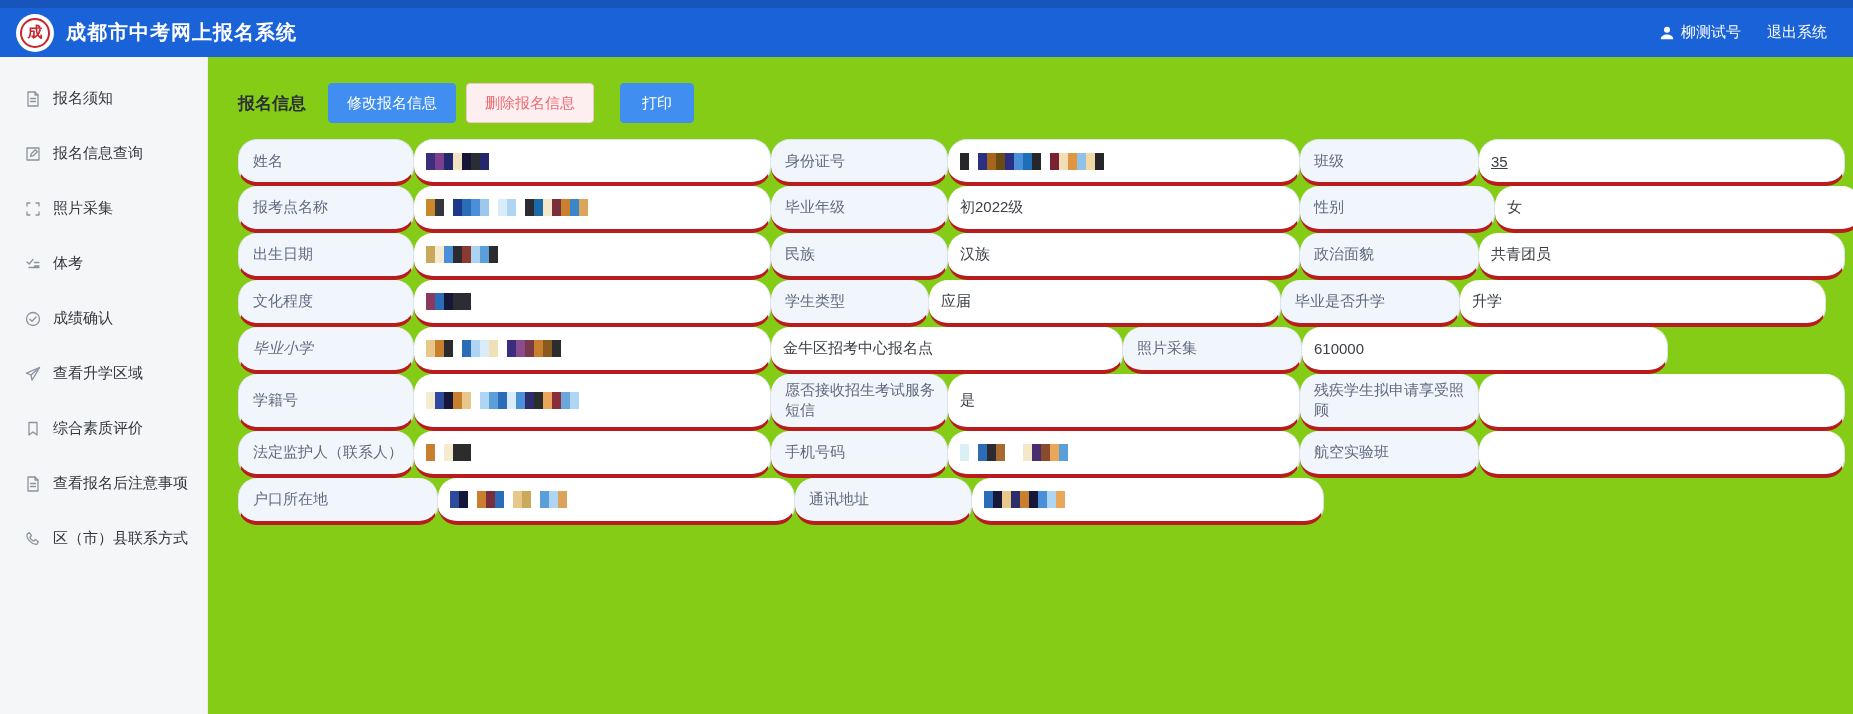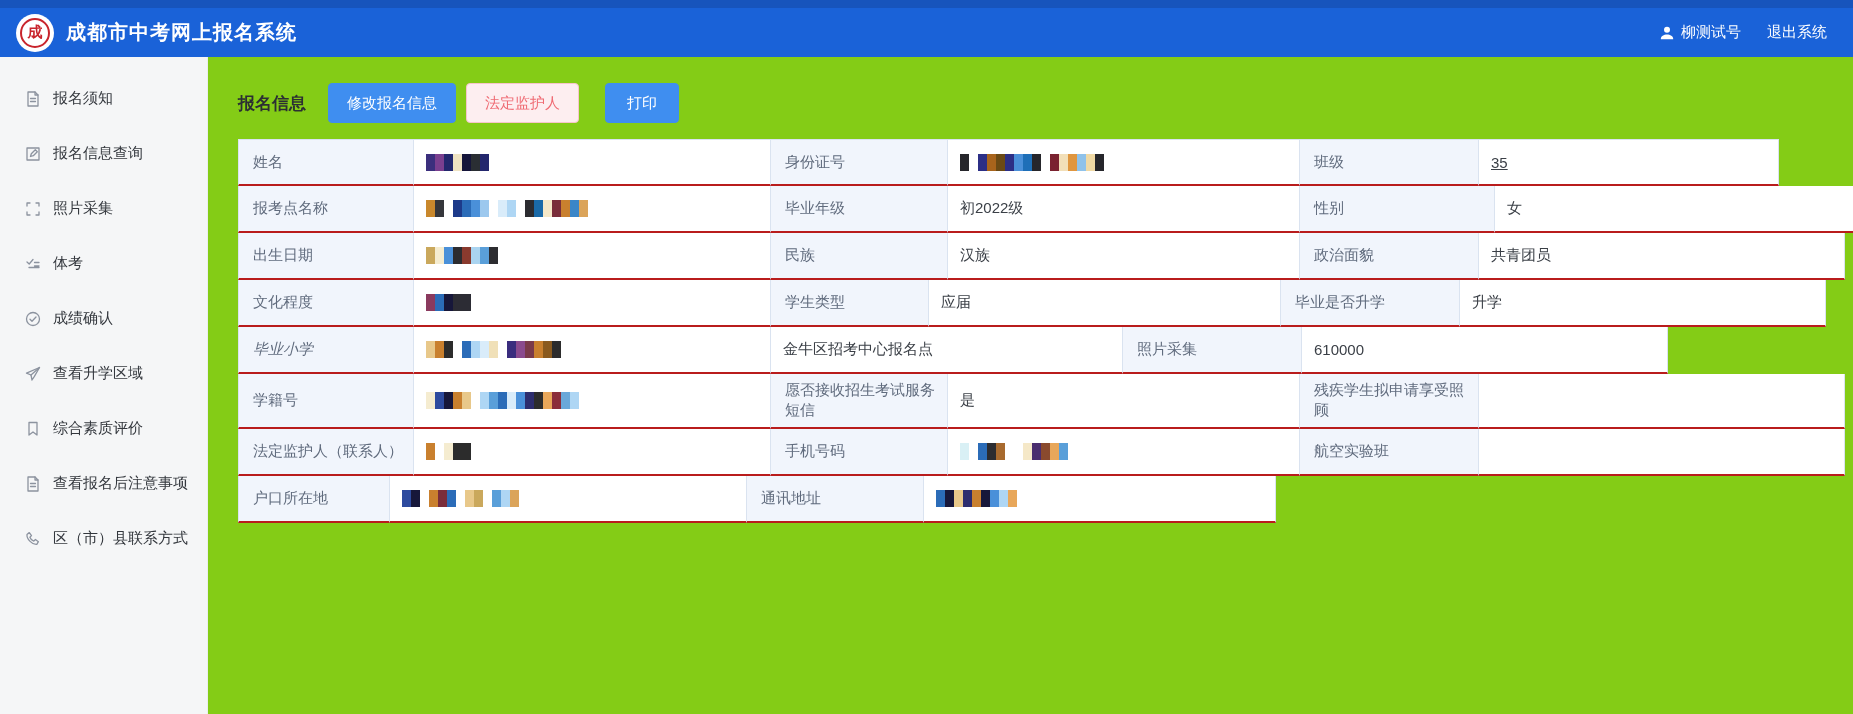--- a/index.html
+++ b/index.html
@@ -37,21 +37,21 @@
     padding:0 18px; cursor:pointer; font-family:inherit; }
   .btn-primary { background:#3f8ef0; border-color:#3f8ef0; color:#fff; margin-right:10px; }
   .btn-danger { background:#fdeef0; border-color:#f7c5ca; color:#ef6a72; margin-right:10px; }
   .btn-print { background:#3f8ef0; border-color:#3f8ef0; color:#fff; margin-left:16px;
     padding:0 21px;text-align:center; }
 
   
   .info-table { margin-top:16px; }
   .trow { display:flex; }
   .cell { min-height:47px; display:flex; align-items:center;
-    border-right:1px solid #dae3f0; border-bottom:2px solid #b91c1c; }
+    border-right:1px solid #dae3f0; border-bottom:4px solid #b91c1c;border-radius:19px; }
   .trow .cell:first-child { border-left:1px solid #dae3f0; }
   .info-table .trow:first-child .cell { border-top:1px solid #dae3f0; }
   .cell.label { background:#f1f5fc; color:#606b7d; font-size:15px;
     padding:6px 10px 6px 14px; line-height:1.35; }
   .cell.value { background:#fff; color:#3a3f46; font-size:15px; padding-left:12px; }
   .mosaic { display:inline-flex; height:17px; }
   .mosaic span { width:9px; height:17px; display:inline-block; }
 </style>
 </head>
 <body>
@@ -159,21 +159,21 @@
           </svg>
         </span>
         <span class="side-label">区（市）县联系方式</span>
       </div>
     </div>
 
   <div class="main">
     <div class="title-row">
       <span class="page-title">报名信息</span>
       <button class="btn btn-primary">修改报名信息</button>
-      <button class="btn btn-danger">法定监护人</button>
+      <button class="btn btn-danger">删除报名信息</button>
       <button class="btn btn-print">打印</button>
     </div>
 
     <div class="info-table">
         <div class="trow">
           <div class="cell label" style="width: 176px;">姓名</div>
           <div class="cell value" style="width: 357px;">
             <span class="mosaic">
               <span style="background: rgb(59, 47, 125);"></span>
               <span style="background: rgb(122, 63, 143);"></span>
@@ -199,21 +199,21 @@
               <span style="background: transparent;"></span>
               <span style="background: rgb(122, 34, 48);"></span>
               <span style="background: rgb(242, 223, 184);"></span>
               <span style="background: rgb(224, 150, 63);"></span>
               <span style="background: rgb(143, 194, 234);"></span>
               <span style="background: rgb(240, 217, 164);"></span>
               <span style="background: rgb(38, 38, 43);"></span>
             </span>
           </div>
           <div class="cell label" style="width: 179px;">班级</div>
-          <div class="cell value" style="width: 300px; text-decoration: underline;">35</div>
+          <div class="cell value" style="width: 366px; text-decoration: underline;">35</div>
         </div>
         <div class="trow">
           <div class="cell label" style="width: 176px;">报考点名称</div>
           <div class="cell value" style="width: 357px;">
             <span class="mosaic">
               <span style="background: rgb(201, 136, 44);"></span>
               <span style="background: rgb(53, 54, 59);"></span>
               <span style="background: transparent;"></span>
               <span style="background: rgb(29, 58, 138);"></span>
               <span style="background: rgb(43, 108, 184);"></span>
@@ -350,21 +350,21 @@
               <span style="background: rgb(74, 45, 110);"></span>
               <span style="background: rgb(138, 74, 46);"></span>
               <span style="background: rgb(232, 167, 90);"></span>
               <span style="background: rgb(90, 159, 217);"></span>
             </span>
           </div>
           <div class="cell label" style="width: 179px;">航空实验班</div>
           <div class="cell value" style="width: 366px;"></div>
         </div>
         <div class="trow">
-          <div class="cell label" style="width: 152px;">户口所在地</div>
+          <div class="cell label" style="width: 200px;">户口所在地</div>
           <div class="cell value" style="width: 357px;">
             <span class="mosaic">
               <span style="background: rgb(45, 74, 158);"></span>
               <span style="background: rgb(23, 23, 58);"></span>
               <span style="background: transparent;"></span>
               <span style="background: rgb(201, 128, 46);"></span>
               <span style="background: rgb(122, 45, 58);"></span>
               <span style="background: rgb(43, 108, 184);"></span>
               <span style="background: transparent;"></span>
               <span style="background: rgb(232, 200, 138);"></span>

